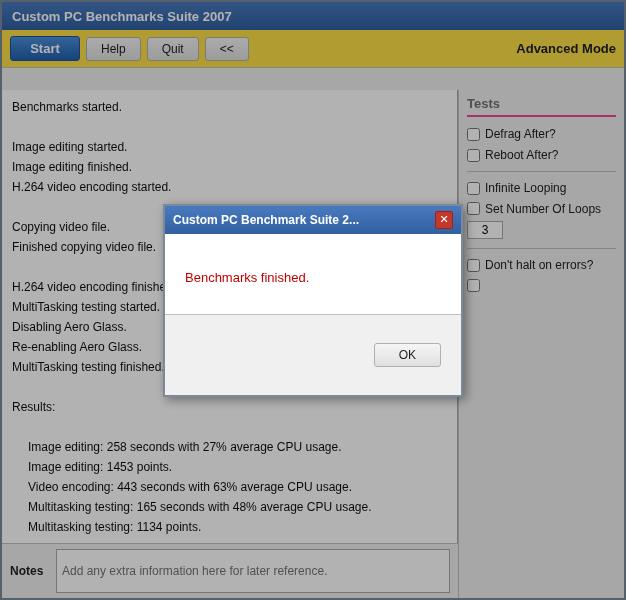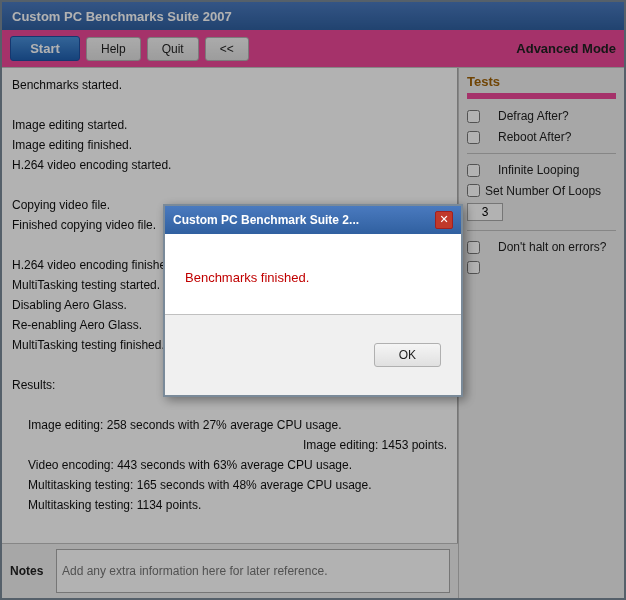--- a/index.html
+++ b/index.html
@@ -27,21 +27,21 @@
       color: white;
       padding: 6px 10px;
       font-size: 13px;
       font-weight: bold;
       display: flex;
       align-items: center;
       min-height: 28px;
     }
 
     .toolbar {
-      background: #ec4899;
+      background: #fde047;
       padding: 6px 8px;
       display: flex;
       align-items: center;
       gap: 6px;
       border-bottom: 1px solid #c0c0c0;
     }
 
     .btn-start {
       background: linear-gradient(to bottom, #4a90d9, #2060b0);
       color: white;
@@ -68,20 +68,21 @@
       margin-left: auto;
       font-weight: bold;
       font-size: 13px;
       color: #222;
     }
 
     .main-content {
       display: flex;
       flex: 1;
       overflow: hidden;
+      margin-top: 22px;
     }
 
     
     .left-panel {
       flex: 1;
       display: flex;
       flex-direction: column;
       border-right: 1px solid #c0c0c0;
     }
 
@@ -131,36 +132,36 @@
       background: #f0f0f0;
       padding: 6px 8px;
       display: flex;
       flex-direction: column;
       gap: 4px;
     }
 
     .right-panel-title {
       font-weight: bold;
       font-size: 13px;
-      color: #a16207;
+      color: #737373;
       margin-bottom: 4px;
       padding-bottom: 4px;
-      border-bottom: 6px solid #ec4899;
+      border-bottom: 2px solid #ec4899;
     }
 
     .panel-section {
       display: flex;
       flex-direction: column;
       gap: 3px;
     }
 
     .checkbox-row {
       display: flex;
       align-items: center;
-      gap: 18px;
+      gap: 5px;
       font-size: 12px;
       color: #222;
       padding: 2px 0;
     }
 
     .checkbox-row input[type="checkbox"] {
       width: 13px;
       height: 13px;
       cursor: pointer;
     }
@@ -293,21 +294,21 @@
           <p>&nbsp;</p>
           <p>H.264 video encoding finished.</p>
           <p>MultiTasking testing started.</p>
           <p>Disabling Aero Glass.</p>
           <p>Re-enabling Aero Glass.</p>
           <p>MultiTasking testing finished.</p>
           <p>&nbsp;</p>
           <p>Results:</p>
           <p>&nbsp;</p>
           <p style="padding-left: 16px;">Image editing: 258 seconds with 27% average CPU usage.</p>
-          <p style="padding-left: 16px; text-align: right;">Image editing: 1453 points.</p>
+          <p style="padding-left: 16px;">Image editing: 1453 points.</p>
           <p style="padding-left: 16px;">Video encoding: 443 seconds with 63% average CPU usage.</p>
           <p style="padding-left: 16px;">Multitasking testing: 165 seconds with 48% average CPU usage.</p>
           <p style="padding-left: 16px;">Multitasking testing: 1134 points.</p>
           <p>&nbsp;</p>
         </div>
 
       <div class="notes-bar">
         <span class="notes-label">Notes</span>
         <input type="text" class="notes-input" placeholder="Add any extra information here for later reference." style="">
       </div>

